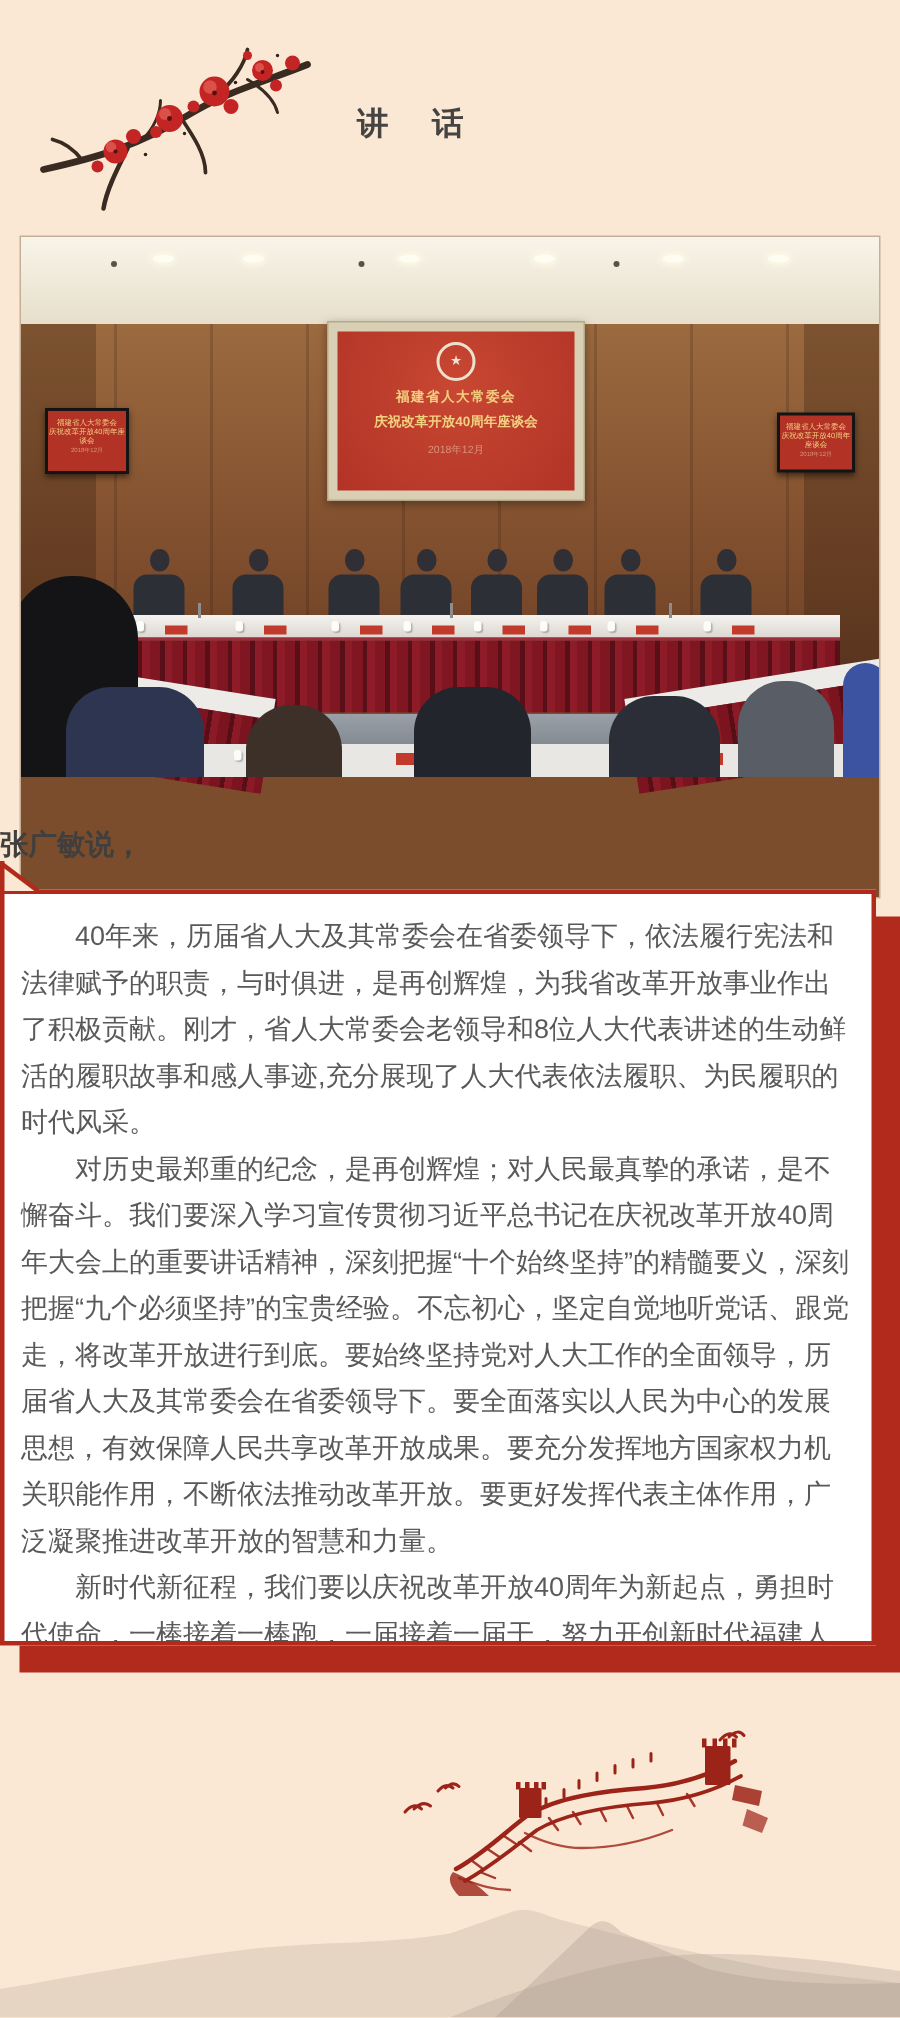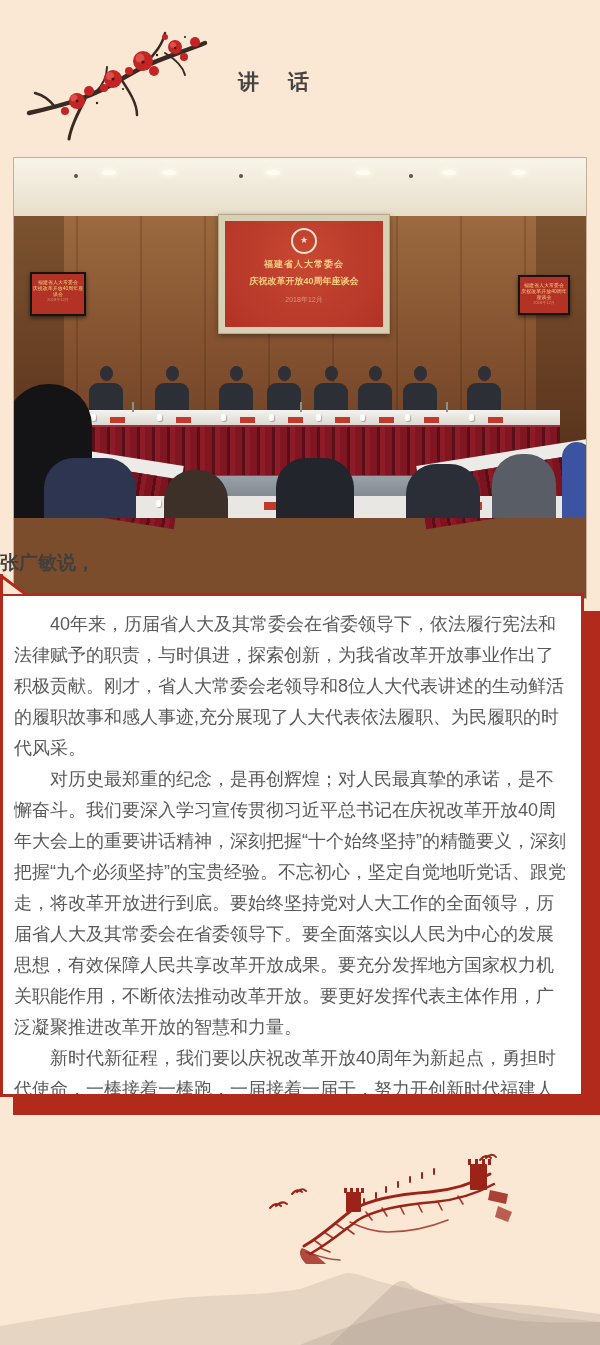--- a/index.html
+++ b/index.html
@@ -279,21 +279,21 @@
 
 <div class="abs bubble-shadow"></div>
 
 <svg class="abs bubble-tail" width="26" height="22" viewBox="0 0 26 22">
   <polygon points="0,0 26,20 0,20" fill="#fbe8d4"></polygon>
   <line x1="1.5" y1="0" x2="1.5" y2="20" stroke="#b22a1b" stroke-width="3"></line>
   <line x1="0" y1="1" x2="26" y2="20.5" stroke="#b22a1b" stroke-width="3"></line>
 </svg>
 
 <div class="abs bubble">
-  <p>40年来，历届省人大及其常委会在省委领导下，依法履行宪法和法律赋予的职责，与时俱进，探索创新，为我省改革开放事业作出了积极贡献。刚才，省人大常委会老领导和8位人大代表讲述的生动鲜活的履职故事和感人事迹,充分展现了人大代表依法履职、为民履职的时代风采。</p>
+  <p>40年来，历届省人大及其常委会在省委领导下，依法履行宪法和法律赋予的职责，与时俱进，是再创辉煌，为我省改革开放事业作出了积极贡献。刚才，省人大常委会老领导和8位人大代表讲述的生动鲜活的履职故事和感人事迹,充分展现了人大代表依法履职、为民履职的时代风采。</p>
   <p>对历史最郑重的纪念，是再创辉煌；对人民最真挚的承诺，是不懈奋斗。我们要深入学习宣传贯彻习近平总书记在庆祝改革开放40周年大会上的重要讲话精神，深刻把握“十个始终坚持”的精髓要义，深刻把握“九个必须坚持”的宝贵经验。不忘初心，坚定自觉地听党话、跟党走，将改革开放进行到底。要始终坚持党对人大工作的全面领导，历届省人大及其常委会在省委领导下。要全面落实以人民为中心的发展思想，有效保障人民共享改革开放成果。要充分发挥地方国家权力机关职能作用，不断依法推动改革开放。要更好发挥代表主体作用，广泛凝聚推进改革开放的智慧和力量。</p>
   <p>新时代新征程，我们要以庆祝改革开放40周年为新起点，勇担时代使命，一棒接着一棒跑，一届接着一届干，努力开创新时代福建人大工作新局面，为在新时代继续把我省改革开放推向前进作出积极贡献。</p>
 </div>
 
 <svg class="abs greatwall" width="265" height="118" viewBox="0 0 265 118">
   <g stroke="#9c2318" fill="none" stroke-linecap="round">
     <path d="M8,60 q6,-7 11,-2 M14,58 q6,-6 11,-2" stroke-width="2"></path>
     <path d="M30,46 q5,-6 10,-2 M35,44 q5,-5 9,-1" stroke-width="2"></path>
     <path d="M218,12 q6,-7 11,-2 M224,10 q6,-6 10,-1" stroke-width="2"></path>
     <path d="M42,98 C60,88 74,74 90,62 C110,50 140,46 168,44 C190,42 210,36 228,26" stroke-width="3"></path>

